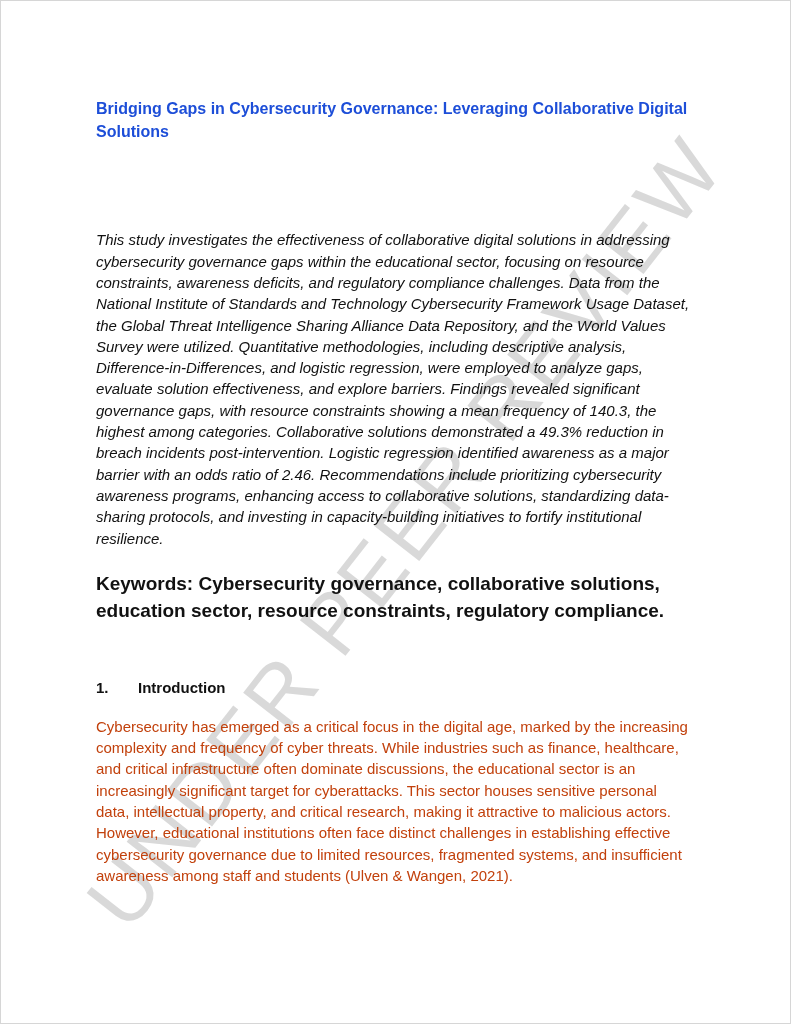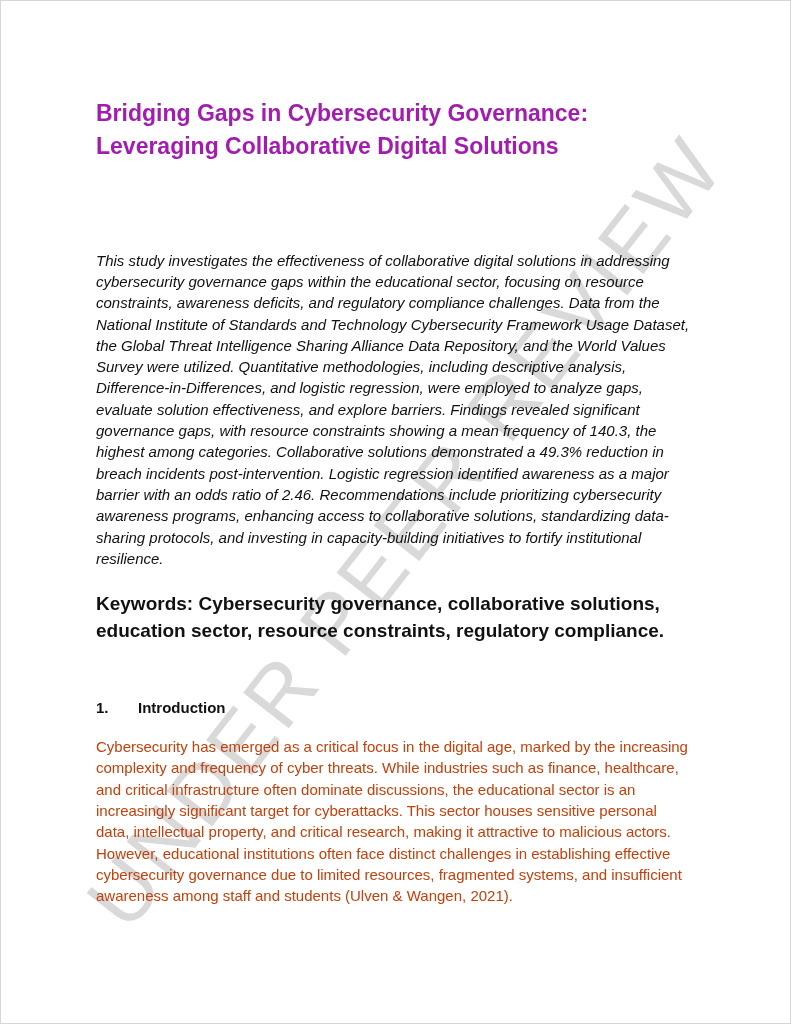--- a/index.html
+++ b/index.html
@@ -38,24 +38,24 @@
     color: rgba(170, 170, 170, 0.45);
     white-space: nowrap;
     user-select: none;
   }
   .content {
     position: relative;
     z-index: 2;
     padding: 96px 96px 0 95px;
   }
   .paper-title {
-    font-size: 23px;
+    font-size: 16px;
     font-weight: bold;
     line-height: 1.45;
-    color: #a21caf;
+    color: #1d4ed8;
     max-width: 600px;
     margin: 0 0 86px 0;
   }
   .abstract-heading {
     font-size: 15px;
     font-weight: bold;
     font-style: italic;
     color: #111;
     margin: 0 0 14px 0;
   }

